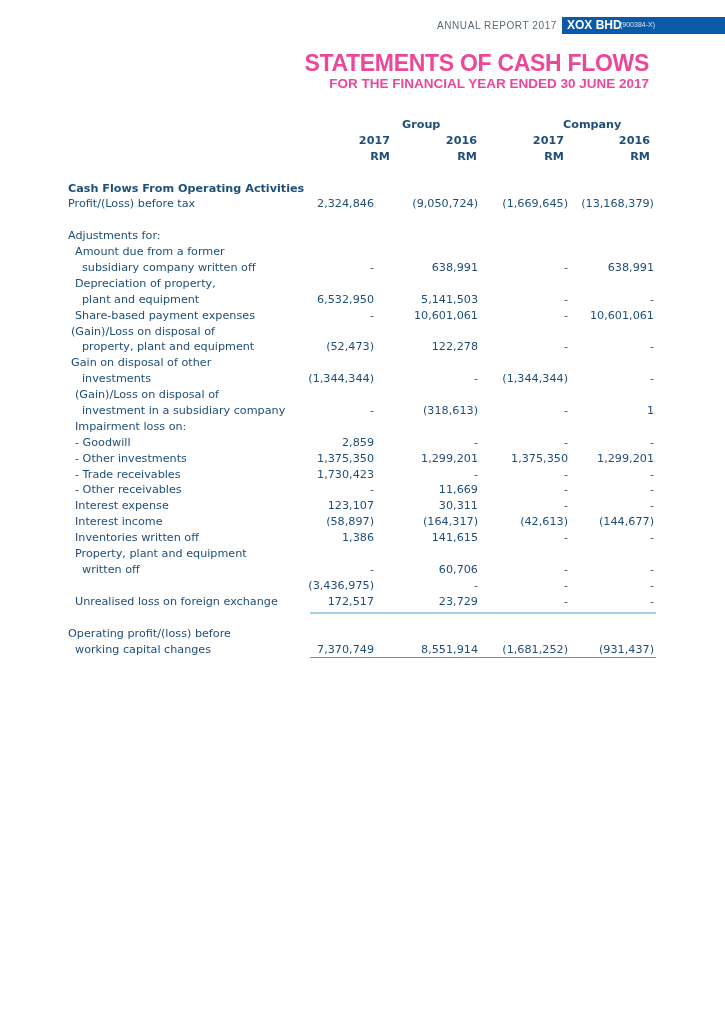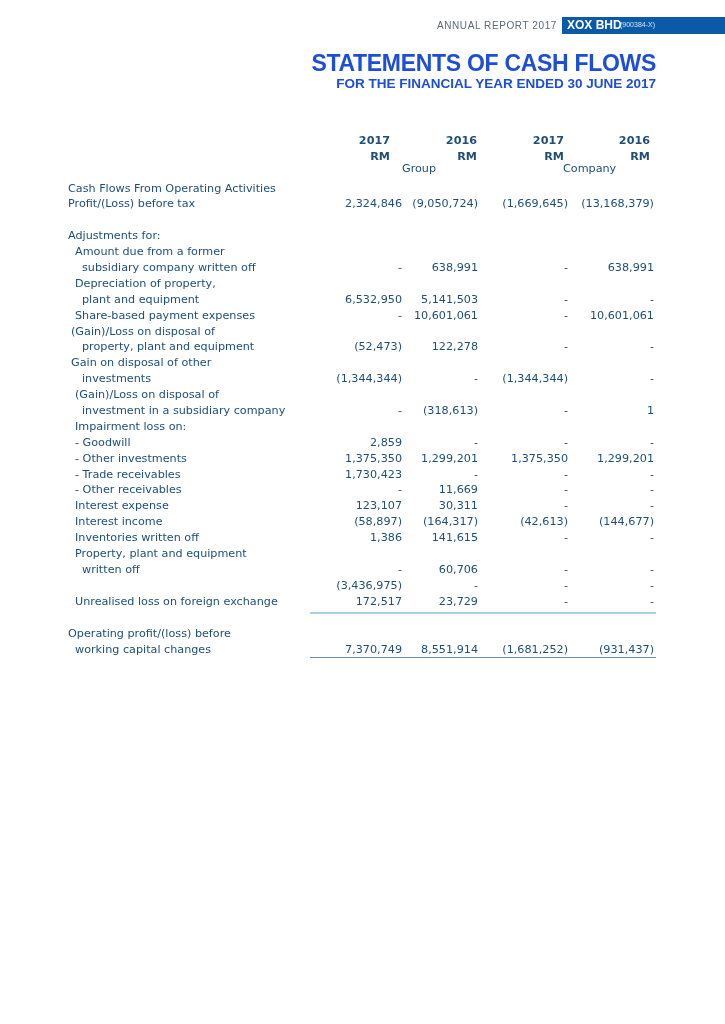--- a/index.html
+++ b/index.html
@@ -4,32 +4,32 @@
 <style>
   html, body { margin: 0; padding: 0; background: #ffffff; }
   body { width: 725px; height: 1024px; position: relative; overflow: hidden;
          font-family: "Liberation Sans", sans-serif; color: #1f4e79; }
   .topbar { position: absolute; top: 17px; left: 0; width: 725px; height: 17px; }
   .annual { position: absolute; right: 168px; top: 3px; font-size: 10px; letter-spacing: 0.6px; color: #5a6a78; }
   .band { position: absolute; left: 562px; top: 0; width: 185px; height: 17px; background: #0b5aa8; color: #fff; }
   .band .co { position: absolute; left: 5px; top: 1px; font-weight: bold; font-size: 12px; }
   .band .reg { position: absolute; left: 58px; top: 4px; font-size: 7px; color: #d6e6f5; }
   .band .pg { position: absolute; left: 120px; top: 18px; font-size: 12px; }
-  .title { position: absolute; right: 69px; top: 50px; text-align: right; color: #1d4ed8; }
+  .title { position: absolute; right: 76px; top: 50px; text-align: right; color: #ec4899; }
   .title .t1 { font-size: 23px; font-weight: bold; letter-spacing: -0.3px; line-height: 26px; }
   .title .t2 { font-size: 13.5px; font-weight: bold; line-height: 15px; }
   .tbl { position: absolute; left: 68px; top: 117px; width: 590px;
          font-family: "DejaVu Sans", sans-serif; font-size: 11.2px; color: #1f4e79; }
   .row { position: relative; height: 15.9px; line-height: 15.9px; white-space: nowrap; }
   .lbl { position: absolute; left: 0; }
   .v { position: absolute; text-align: right; width: 110px; }
-  .c1 { right: 256px; } .c2 { right: 180px; } .c3 { right: 90px; } .c4 { right: 4px; }
+  .c1 { right: 284px; } .c2 { right: 180px; } .c3 { right: 90px; } .c4 { right: 4px; }
   .hdr { font-weight: bold; }
-  .grp { position: absolute; font-weight: normal; margin-top: 44px; }
-  .bold { font-weight: normal; }
+  .grp { position: absolute; font-weight: bold; }
+  .bold { font-weight: bold; }
   .ind1 { padding-left: 7px; } .ind2 { padding-left: 14px; } .ind0 { padding-left: 3px; }
   .line-top { position: absolute; left: 242px; width: 346px; height: 2px; background: #a9cfe2; }
   .line-bot { position: absolute; left: 242px; width: 346px; height: 1px; background: #6a8fa8; }
 </style>
 </head>
 <body>
 
 <div class="topbar">
   <span class="annual">ANNUAL REPORT 2017</span>
   <div class="band">

